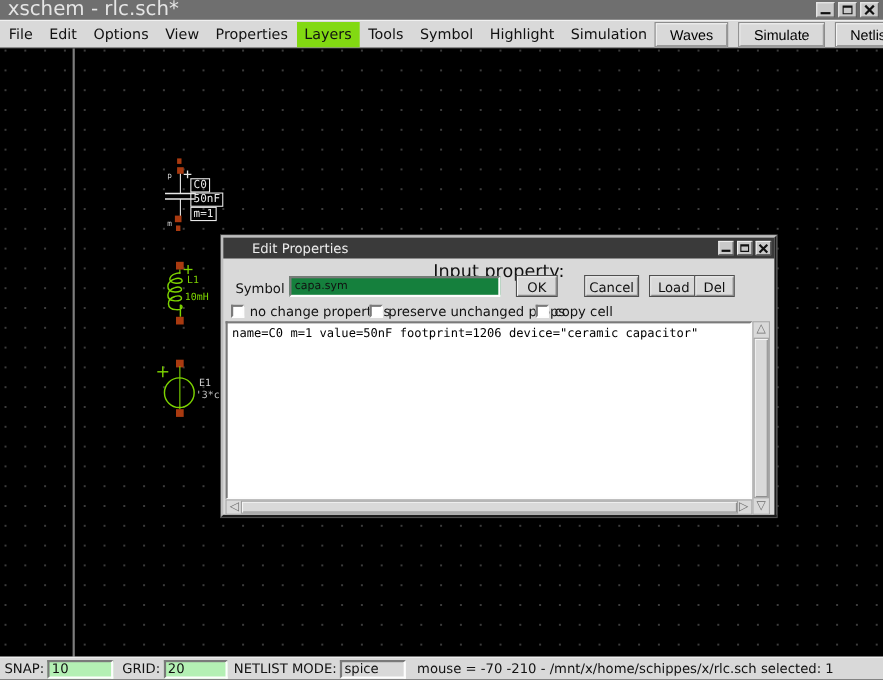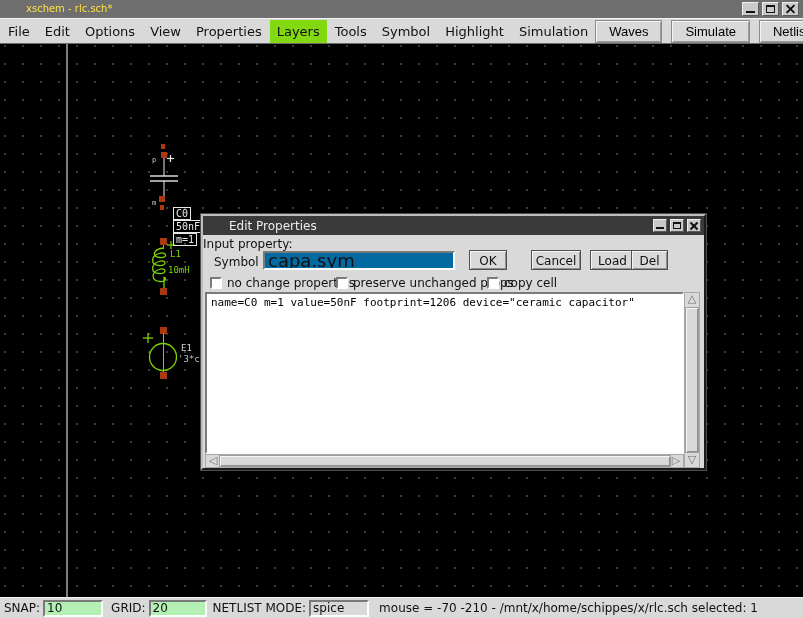--- a/index.html
+++ b/index.html
@@ -3,21 +3,21 @@
 <meta charset="utf-8">
 <style>
   * { margin:0; padding:0; box-sizing:border-box; }
   html,body { width:803px; height:618px; }
   body { font-family:"DejaVu Sans", sans-serif; background:#000; overflow:hidden; }
   .window { position:relative; width:803px; height:618px; background:#000; }
 
   
   .titlebar { position:absolute; left:0; top:0; width:803px; height:18px;
     background:#6f6f6f; display:flex; align-items:center; }
-  .titlebar .title { color:#fde047; font-size:10px; margin-left:26px; line-height:18px; }
+  .titlebar .title { color:#e5e5e5; font-size:18px; margin-left:7px; line-height:18px; }
   .win-controls { position:absolute; right:4px; top:2px; display:flex; gap:3px; }
   .wbtn { width:17px; height:14px; background:#c9c9c9; border:1px solid;
     border-color:#efefef #5a5a5a #5a5a5a #efefef; position:relative; cursor:default; }
   .wbtn .bar { position:absolute; left:3px; bottom:2px; width:9px; height:2px; background:#111; }
   .wbtn .box { position:absolute; left:3px; top:2px; width:9px; height:8px; border:1px solid #111; border-top-width:2px; }
   .wbtn .x1,.wbtn .x2 { position:absolute; left:2px; top:5px; width:11px; height:2px; background:#111; }
   .wbtn .x1 { transform:rotate(45deg); } .wbtn .x2 { transform:rotate(-45deg); }
   .wbtn-sm { width:14px; height:13px; }
   .wbtn-sm .bar { left:2px; width:8px; } .wbtn-sm .box { left:2px; width:8px; height:7px; }
   .wbtn-sm .x1,.wbtn-sm .x2 { left:1px; top:5px; width:10px; }
@@ -33,36 +33,36 @@
     box-shadow:inset 1px 1px 0 #f5f5f5, inset -1px -1px 0 #9a9a9a;
     padding:3px 13px; margin-right:9px; font-size:13px; }
 
   
   .canvas { position:absolute; left:0; top:44px; width:803px; height:553px; background:#000;
     background-image:radial-gradient(circle, #3c3c3c 0.9px, transparent 1.2px);
     background-size:18px 18px; background-position:14px 11px; }
   .vline { position:absolute; left:66px; top:0; width:2px; height:553px; background:#7d7d7d; }
   .comp-svg { position:absolute; left:0; top:0; width:803px; height:553px; }
   .sel-label { position:absolute; color:#e8e8e8; border:1px solid #e8e8e8;
-    font-family:"DejaVu Sans Mono", monospace; font-size:10px; line-height:11px; padding:0 2px; background:transparent;margin-top:45px; }
+    font-family:"DejaVu Sans Mono", monospace; font-size:10px; line-height:11px; padding:0 2px; background:transparent; }
 
   
   .dialog { position:absolute; left:201px; top:214px; width:505px; height:256px;
     background:#d9d9d9; border:2px solid; border-color:#bdbdbd #1c1c1c #1c1c1c #bdbdbd;
     box-shadow:0 0 0 1px #4e4e4e; font-size:12px; color:#111; }
   .dlg-titlebar { position:absolute; left:0; top:0; width:501px; height:19px; background:#3a3a3a;
     display:flex; align-items:center; }
   .dlg-titlebar .dtitle { color:#ededed; font-size:12px; margin-left:26px; }
   .dlg-controls { position:absolute; right:3px; top:3px; display:flex; gap:3px; }
   .dlg-body { position:absolute; left:0; top:19px; width:501px; height:233px; }
-  .prompt { position:absolute; left:0; top:2px; width:100%; font-size:12px; }
+  .prompt { position:absolute; left:0; top:2px; width:100%; text-align:center; font-size:16px; }
   .sym-label { position:absolute; left:11px; top:20px; font-size:12px; }
   .sym-input { position:absolute; left:60px; top:16px; width:192px; height:19px;
-    background:#0369a1; border:2px solid; border-color:#7a7a7a #fdfdfd #fdfdfd #7a7a7a;
-    font-size:18px; padding:0 3px; font-family:"DejaVu Sans", sans-serif; color:#111; }
+    background:#15803d; border:2px solid; border-color:#7a7a7a #fdfdfd #fdfdfd #7a7a7a;
+    font-size:10px; padding:0 3px; font-family:"DejaVu Sans", sans-serif; color:#111; }
   .dbtn { position:absolute; top:15px; height:20px; background:#d9d9d9;
     border:1px solid #4f4f4f; box-shadow:inset 1px 1px 0 #f5f5f5, inset -1px -1px 0 #8f8f8f;
     font-size:12px; text-align:center; font-family:"DejaVu Sans", sans-serif; color:#111; padding:1px 0 0 0; }
   .btn-ok { left:266px; width:38px; } .btn-cancel { left:328px; width:50px; }
   .btn-load { left:387px; width:45px; } .btn-del { left:428px; width:37px; }
   .chk-row { position:absolute; top:41px; left:0; width:100%; height:14px; }
   .chk-group { position:absolute; display:flex; align-items:center; gap:5px; }
   .chk-box { width:12px; height:12px; background:#fff; border:2px solid;
     border-color:#7a7a7a #fdfdfd #fdfdfd #7a7a7a; }
   .propbox { position:absolute; left:2px; top:57px; width:479px; height:162px; background:#fff;

